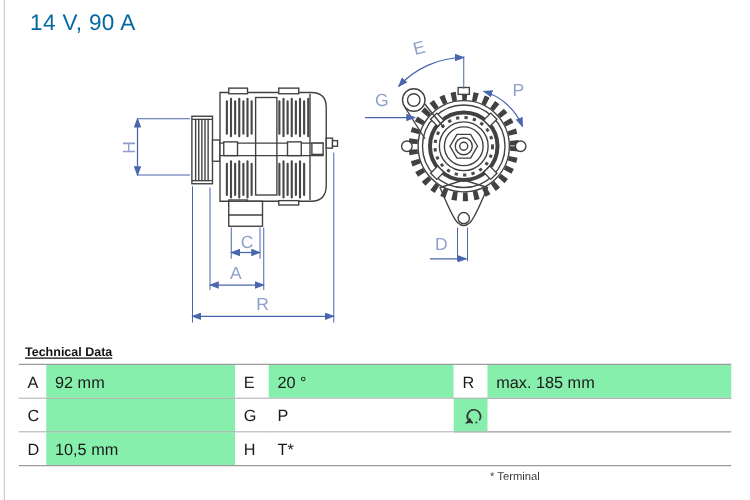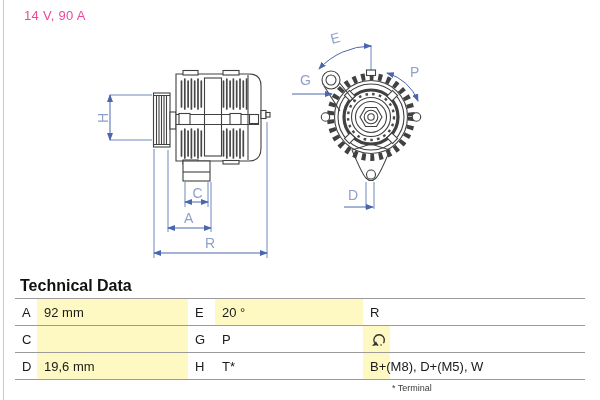--- a/index.html
+++ b/index.html
@@ -1,29 +1,29 @@
 <!DOCTYPE html>
 <html><head>
 <meta charset="utf-8">
 <style>
   html,body{margin:0;padding:0;background:#ffffff;}
   #page{position:relative;width:600px;height:400px;background:#fff;overflow:hidden;
         font-family:"Liberation Sans",sans-serif;color:#1d1d1d;}
   #left-edge{position:absolute;left:3px;top:0;width:1px;height:400px;background:#cccccc;}
-  #title{position:absolute;left:24px;top:8px;font-size:13px;letter-spacing:.3px;color:#ec4899;}
+  #title{position:absolute;left:24px;top:8px;font-size:18px;letter-spacing:.3px;color:#0369a1;}
   #drawings{position:absolute;left:0;top:0;width:600px;height:275px;}
 
   
   #tech{position:absolute;left:15px;top:277px;width:570px;}
-  #tech-heading{font-size:16px;font-weight:bold;color:#111;padding:0 0 3px 5px;
-                border-bottom:1px solid #9b9b9b;}
+  #tech-heading{font-size:10px;font-weight:bold;color:#111;padding:0 0 3px 5px;
+                border-bottom:1px solid #9b9b9b;text-decoration:underline;}
   .trow{display:grid;grid-template-columns:22px 151px 27px 148px 27px 195px;
         height:26px;border-bottom:1px solid #9b9b9b;}
   .tkey{background:#ffffff;font-size:13px;display:flex;align-items:center;padding-left:7px;color:#1a1a1a;}
-  .tval{background:#fef9c3;font-size:13px;display:flex;align-items:center;padding-left:7px;color:#1a1a1a;white-space:nowrap;}
+  .tval{background:#86efac;font-size:13px;display:flex;align-items:center;padding-left:7px;color:#1a1a1a;white-space:nowrap;}
   #footnote{font-size:9px;color:#3c3c3c;padding-left:377px;padding-top:3px;}
 
   
   .dk{stroke:#414141;fill:none;stroke-width:1.1;}
   .dkf{stroke:#414141;fill:#ffffff;stroke-width:1.1;}
   .fin{stroke:#474747;fill:none;stroke-width:1.7;stroke-linecap:round;}
   .dim{stroke:#4a67ad;fill:none;stroke-width:1;}
   .ext{stroke:#4a67ad;fill:none;stroke-width:0.8;}
   .dimlbl{fill:#8fa0ca;font-family:"Liberation Sans",sans-serif;font-size:14px;}
 </style>
@@ -177,39 +177,39 @@
 
   <div id="tech">
     <div id="tech-heading">Technical Data</div>
 
     <div class="trow">
       <div class="tkey">A</div>
       <div class="tval">92 mm</div>
       <div class="tkey">E</div>
       <div class="tval">20 °</div>
       <div class="tkey">R</div>
+      <div class="tval">max. 185 mm</div>
     </div>
 
     <div class="trow">
       <div class="tkey">C</div>
       <div class="tval"></div>
       <div class="tkey">G</div>
       <div class="tkey">P</div>
       <div class="tval">
         <svg width="18" height="15" viewBox="0 0 17 14">
           <path d="M4.2,9.9 A5,5 0 1 1 13.3,9.3" fill="none" stroke="#333333" stroke-width="1.3"></path>
           <path d="M13.3,9.3 A5,5 0 0 1 4.2,9.9" fill="none" stroke="#333333" stroke-width="1.2" stroke-dasharray="1.4 2"></path>
           <path d="M5.6,8.6 L1.9,13.1 L7.6,12.2 Z" fill="#333333"></path>
         </svg>
       </div>
     </div>
 
     <div class="trow">
       <div class="tkey">D</div>
-      <div class="tval">19,6 mm</div>
+      <div class="tval">10,5 mm</div>
       <div class="tkey">H</div>
       <div class="tkey">T*</div>
-      <div class="tval">B+(M8), D+(M5), W</div>
     </div>
 
     <div id="footnote">* Terminal</div>
   </div>
 </div>
 
 </body></html>

